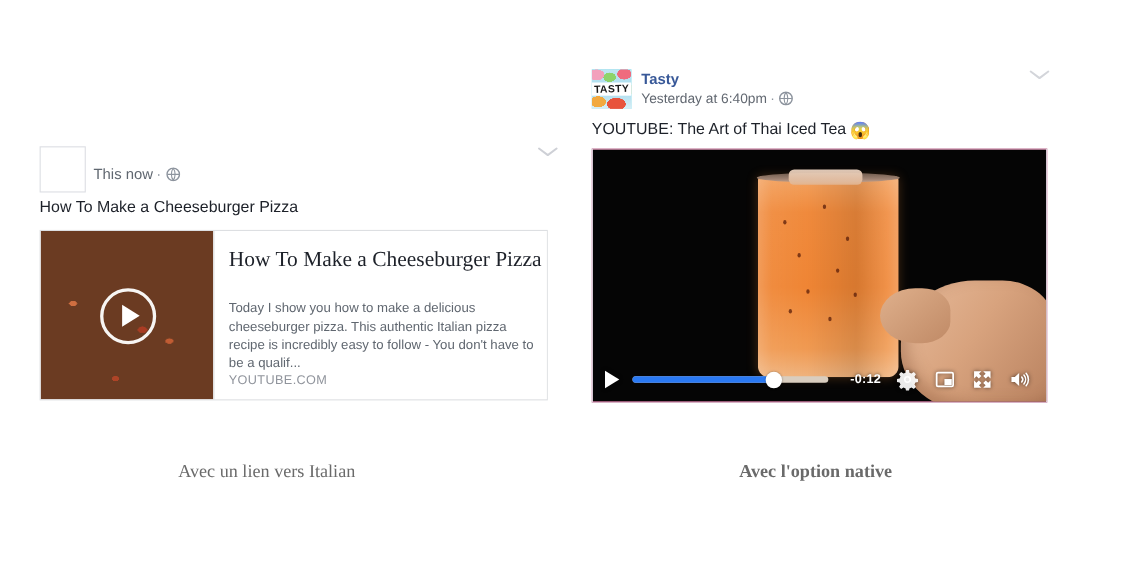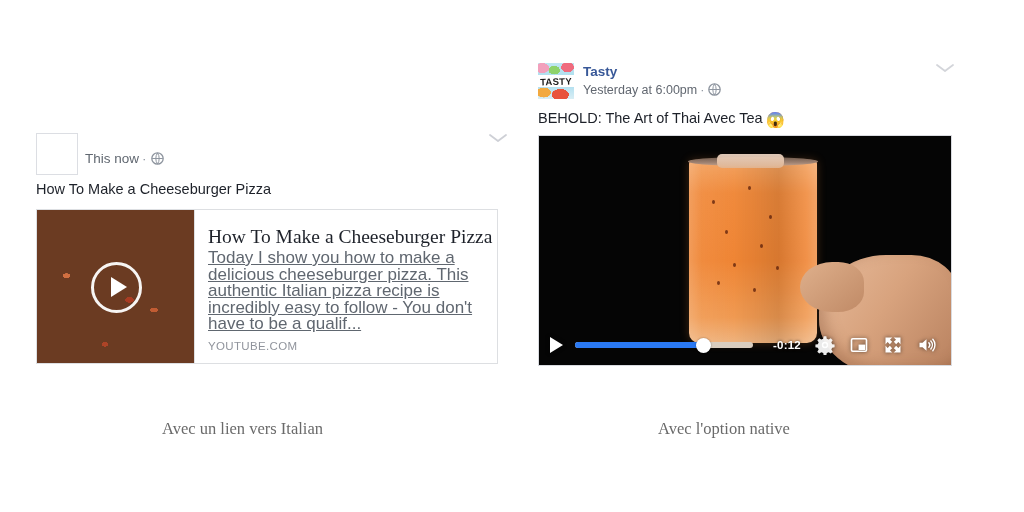--- a/index.html
+++ b/index.html
@@ -108,22 +108,22 @@
     position: relative;
     background: #fff;
     border-left: 1px solid #dddfe2;
   }
   .link-title {
     font-family: "Liberation Serif", serif;
     font-size: 19.5px; color: #1d2129; line-height: 22px;
     white-space: nowrap;
   }
   .link-desc {
-    margin-top: 2px;
-    font-size: 17px; color: #606770; line-height: 16.5px; text-decoration: underline;
+    margin-top: 24px;
+    font-size: 12px; color: #606770; line-height: 16.5px;
   }
   .link-domain {
     position: absolute; left: 13px; bottom: 11px;
     font-size: 11.5px; color: #90949c; letter-spacing: .35px;
   }
 
   
   #post-right { left: 538px; top: 58px; width: 414px; }
 
   .tasty-avatar {
@@ -279,21 +279,21 @@
 
   
   .caption {
     position: absolute;
     font-family: "Liberation Serif", serif;
     font-size: 16.5px;
     color: #6a6a6a;
     white-space: nowrap;
   }
   #caption-left  { left: 162px; top: 419px; }
-  #caption-right { left: 658px; top: 419px; }
+  #caption-right { left: 672px; top: 419px; font-weight: bold; }
 </style>
 </head>
 <body>
 
 <div class="canvas">
 
   <div class="post" id="post-left">
 
     <div class="avatar-placeholder"></div>
 
@@ -332,28 +332,28 @@
 
     <div class="tasty-avatar">
       <div class="bg"></div>
       <div class="band"></div>
       <div class="word">TASTY</div>
     </div>
 
     <div class="tasty-name">Tasty</div>
 
     <div class="tasty-time">
-      <span>Yesterday at 6:00pm</span><span class="dot">·</span><span class="globe"><svg viewBox="0 0 16 16">
+      <span>Yesterday at 6:40pm</span><span class="dot">·</span><span class="globe"><svg viewBox="0 0 16 16">
             <circle cx="8" cy="8" r="7" fill="none" stroke="#8d949e" stroke-width="1.6"></circle>
             <path d="M8 1.2 A6 9 0 0 0 8 14.8 A6 9 0 0 0 8 1.2 Z" fill="none" stroke="#8d949e" stroke-width="1.2"></path>
             <path d="M1.4 8 H14.6" stroke="#8d949e" stroke-width="1.2"></path>
           </svg></span>
     </div>
 
-    <div class="post-message-right"><span>BEHOLD: The Art of Thai Avec Tea</span> <span class="emoji">😱</span></div>
+    <div class="post-message-right"><span>YOUTUBE: The Art of Thai Iced Tea</span> <span class="emoji">😱</span></div>
 
     <div class="chevron" style="left:396px; top:3px;">
       <svg viewBox="0 0 22 14">
           <path d="M3 4 L11 10 L19 4" fill="none" stroke="#d3d5da" stroke-width="1.8" stroke-linecap="round" stroke-linejoin="round"></path>
         </svg>
     </div>
 
     <div class="video-wrap">
       <div class="video-scene">
         <div class="glass">

